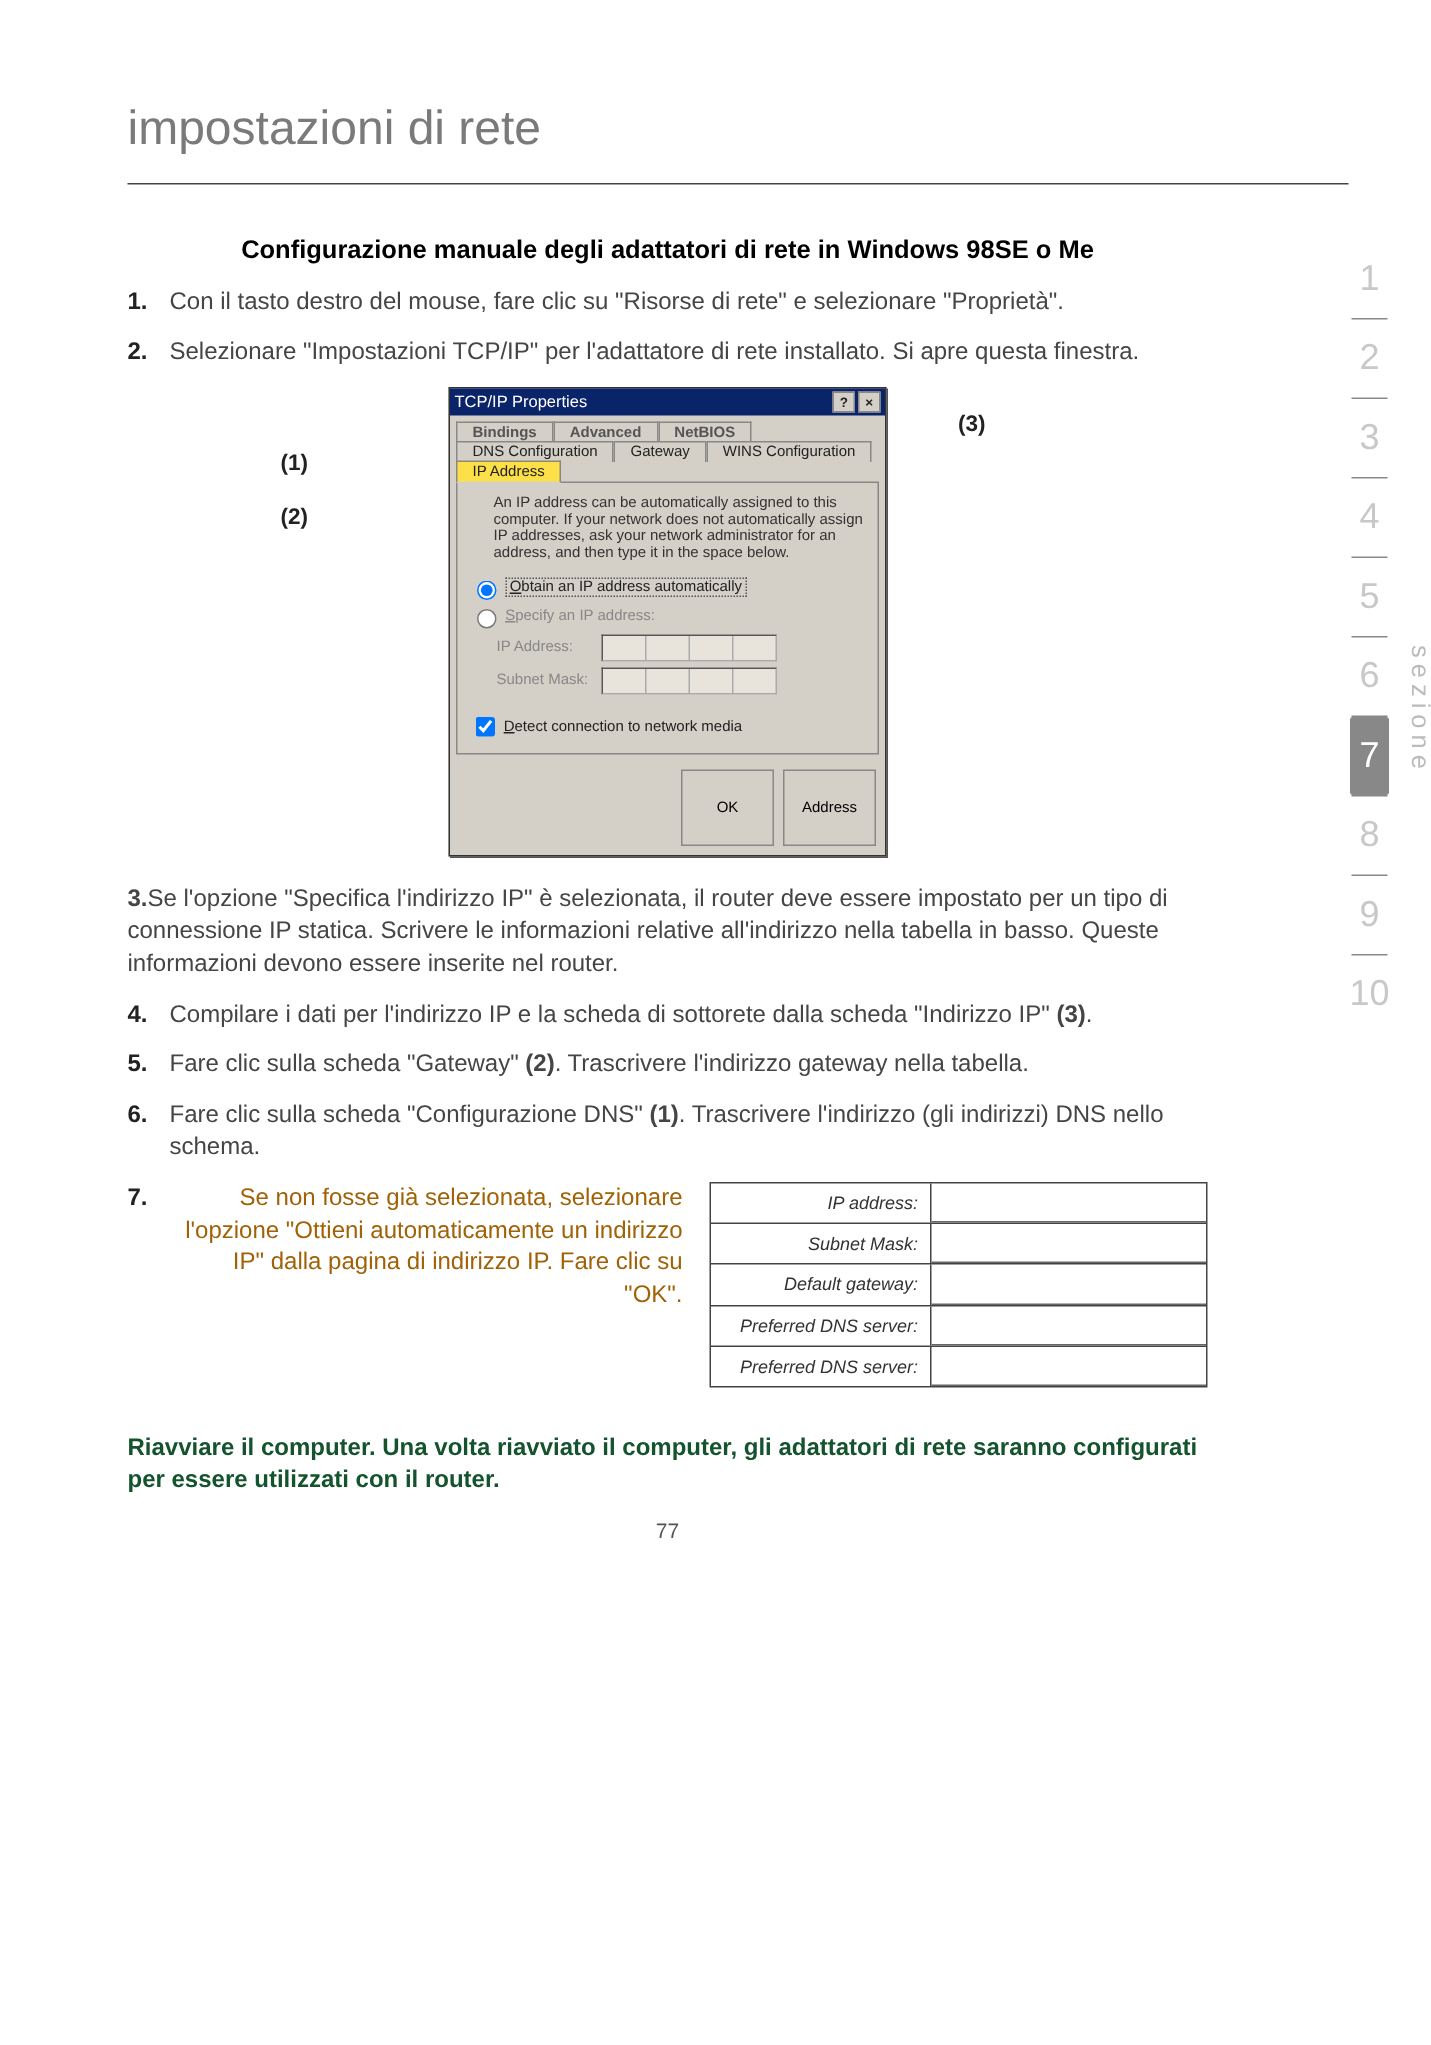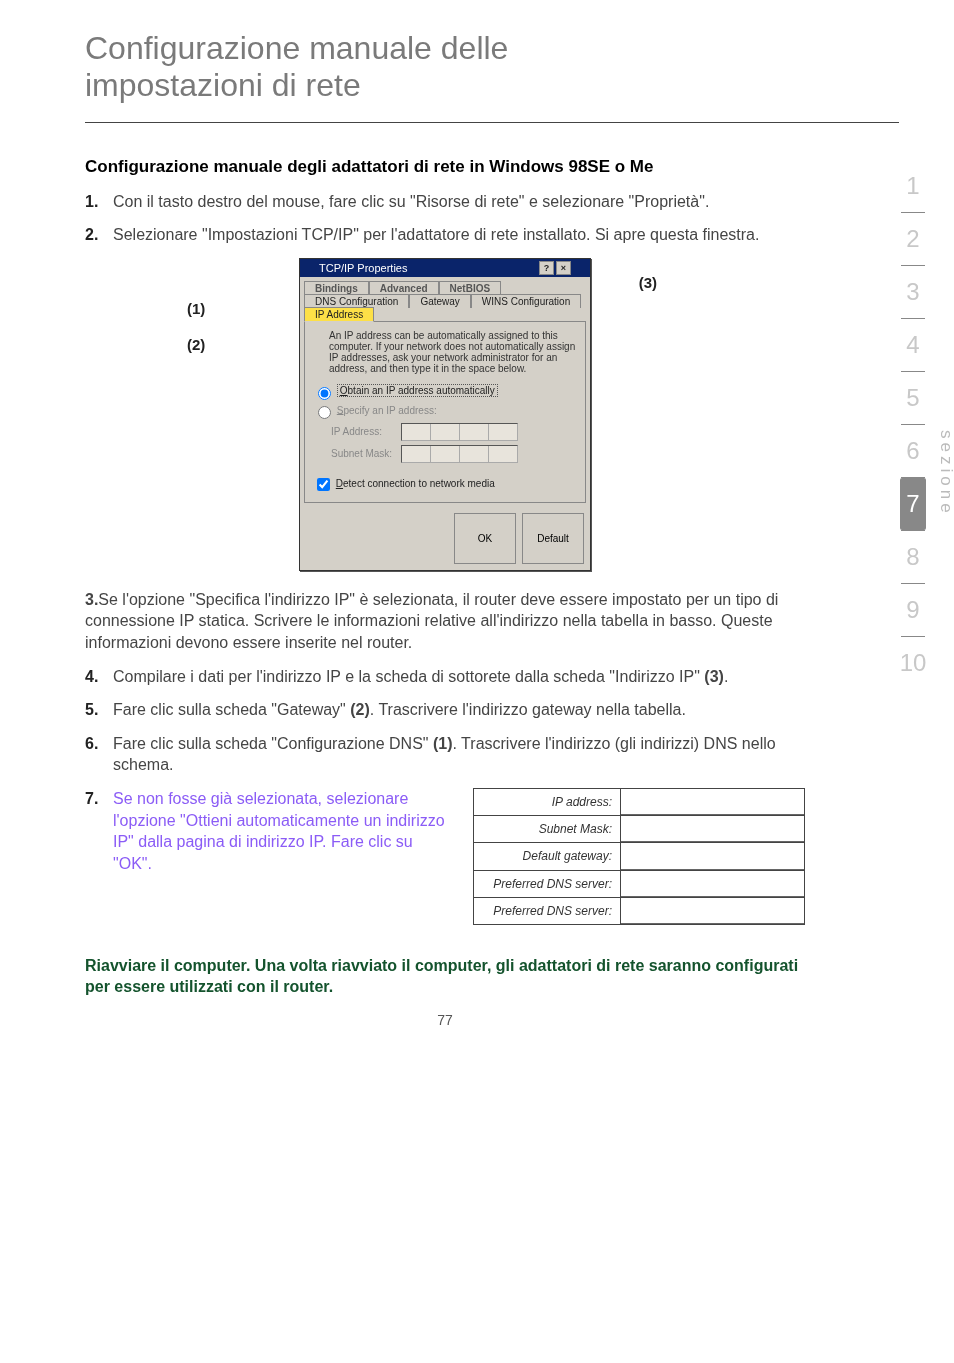--- a/index.html
+++ b/index.html
@@ -29,20 +29,21 @@
   .content {
     width: 720px;
   }
   .bold {
     font-weight: bold;
   }
   .subhead {
     font-size: 17px;
     font-weight: bold;
     margin-bottom: 14px;
+    text-align: center;
   }
   .list-item {
     display: flex;
     margin-bottom: 12px;
     font-size: 16px;
     color: #454545;
     line-height: 1.35;
   }
   .num {
     width: 28px;
@@ -76,21 +77,21 @@
     background: #d4d0c8;
     border: 1px solid #333;
     box-shadow: 1px 1px 0 #555;
     font-size: 10px;
     font-family: Tahoma, Arial, sans-serif;
     color: #222;
   }
   .dlg-title {
     background: #0a246a;
     color: #fff;
-    padding: 2px 19px;
+    padding: 2px 3px;
     font-size: 11px;
     display: flex;
     justify-content: space-between;
     align-items: center;
   }
   .dlg-close {
     display: flex;
     gap: 2px;
   }
   .dlg-close span {
@@ -232,22 +233,23 @@
     font-size: 17px;
   }
   .two-col {
     display: flex;
     gap: 18px;
     align-items: flex-start;
   }
   .two-col .left {
     flex: 1;
     font-size: 16px;
-    color: #8b5cf6;
+    color: #a16207;
     line-height: 1.35;
+    text-align: right;
   }
   .note-table {
     border: 1px solid #444;
     background: #fff;
     width: 330px;
   }
   .note-table .r {
     display: flex;
     border-bottom: 1px solid #444;
   }
@@ -282,21 +284,21 @@
     color: #555;
     margin-top: 14px;
   }
 </style>
 </head>
 <body>
 
 <div class="page">
 
   <div class="h1">
-    <span>Configurazione manuale delle</span><br>
+    <br>
     <span>impostazioni di rete</span>
   </div>
   <hr class="hr">
 
   <div class="content">
     <div class="subhead">Configurazione manuale degli adattatori di rete in Windows 98SE o Me</div>
 
     <div class="list-item">
       <div class="num">1.</div>
       <div class="body-text">Con il tasto destro del mouse, fare clic su "Risorse di rete" e selezionare "Proprietà".</div>
@@ -361,21 +363,21 @@
                 </div>
             </div>
             <div class="chk-row">
               <input type="checkbox" checked="" style="">
               <span class="underlined">D</span><span>etect connection to network media</span>
             </div>
           </div>
         </div>
         <div class="dlg-buttons">
           <button>OK</button>
-          <button>Default</button>
+          <button>Address</button>
         </div>
       </div>
     </div>
 
     <div class="indent-block">
       <span class="bold">3.</span><span>Se l'opzione "Specifica l'indirizzo IP" è selezionata, il router deve essere impostato per un tipo di connessione IP statica. Scrivere le informazioni relative all'indirizzo nella tabella in basso. Queste informazioni devono essere inserite nel router.</span>
     </div>
 
     <div class="list-item">
       <div class="num">4.</div>

